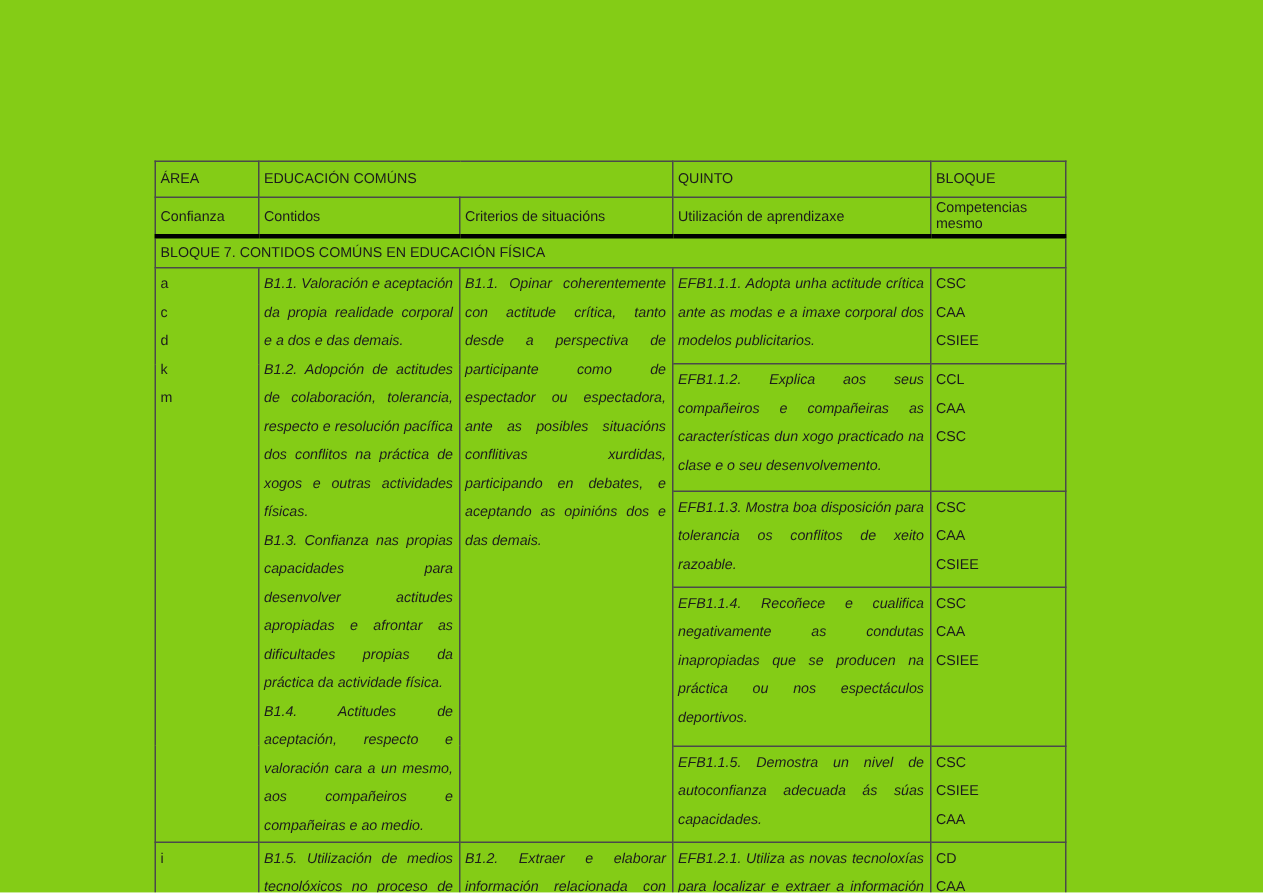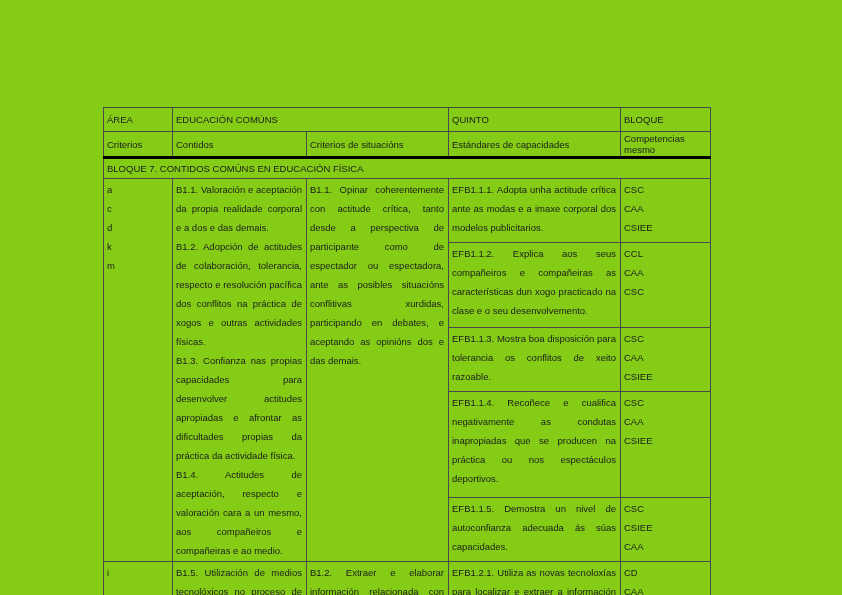--- a/index.html
+++ b/index.html
@@ -50,20 +50,21 @@
     vertical-align: middle;
     height: 17px;
     line-height: 11px;
   }
   td.obj {
     white-space: pre-line;
   }
   td.just {
     white-space: pre-line;
     text-align: justify;
+    font-style: italic;
   }
   td.cut {
     text-align-last: justify;
   }
   td.comp {
     white-space: pre-line;
   }
   tr.s1 td { height: 56px; }
   tr.s2 td { height: 56px; }
   tr.s3 td { height: 55px; }
@@ -87,24 +88,24 @@
 
       <tbody>
           <tr class="h1">
         <td>ÁREA</td>
         <td colspan="2">EDUCACIÓN COMÚNS</td>
         <td>QUINTO</td>
         <td>BLOQUE</td>
       </tr>
 
       <tr class="h2">
-        <td>Criterios</td>
+        <td>Confianza</td>
         <td>Contidos</td>
         <td>Criterios de situacións</td>
-        <td>Estándares de capacidades</td>
+        <td>Utilización de aprendizaxe</td>
         <td>Competencias mesmo</td>
       </tr>
 
       <tr class="bloque">
         <td colspan="5">BLOQUE 7. CONTIDOS COMÚNS EN EDUCACIÓN FÍSICA</td>
       </tr>
 
       <tr class="s1">
         <td rowspan="5" class="obj">a
 c

